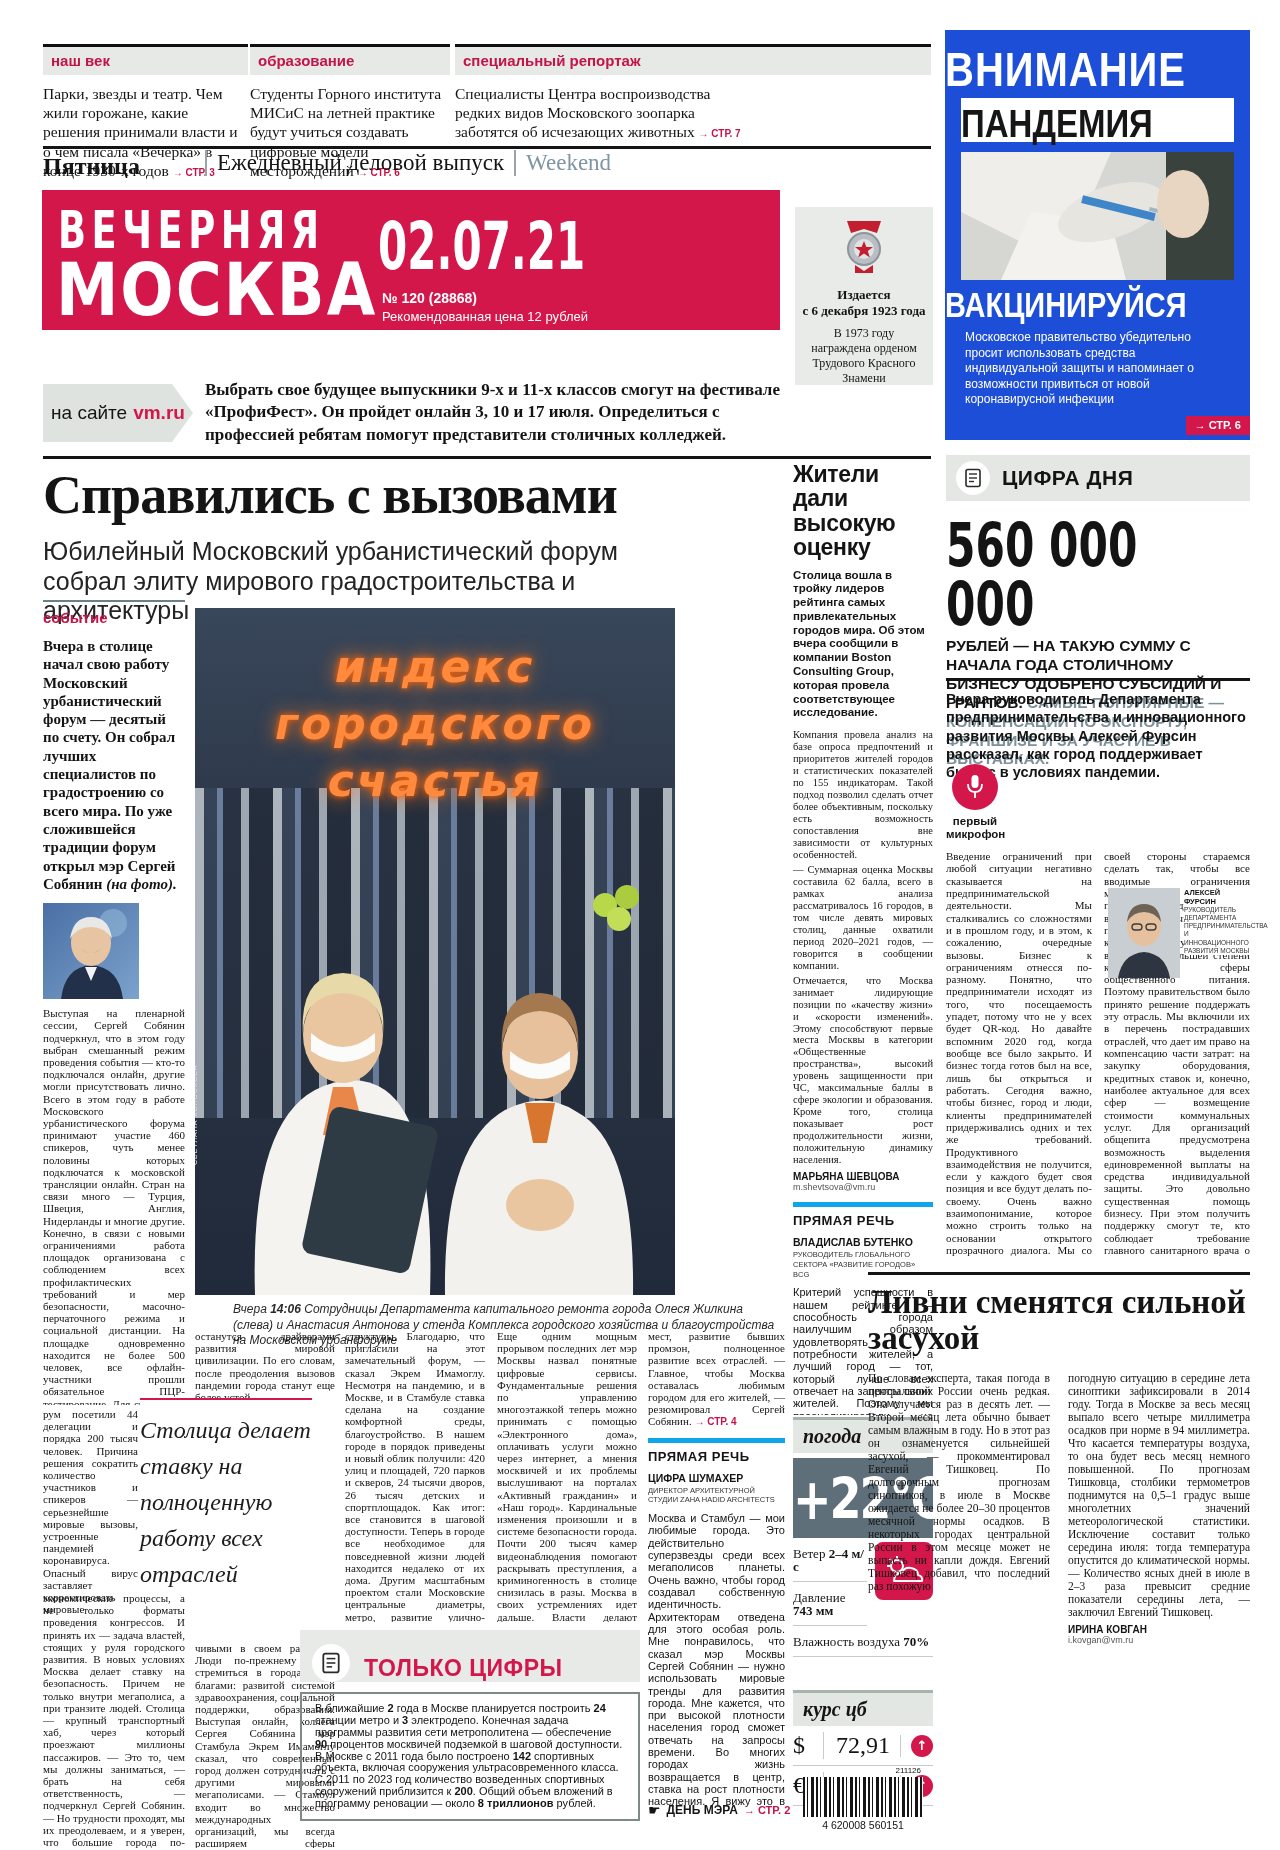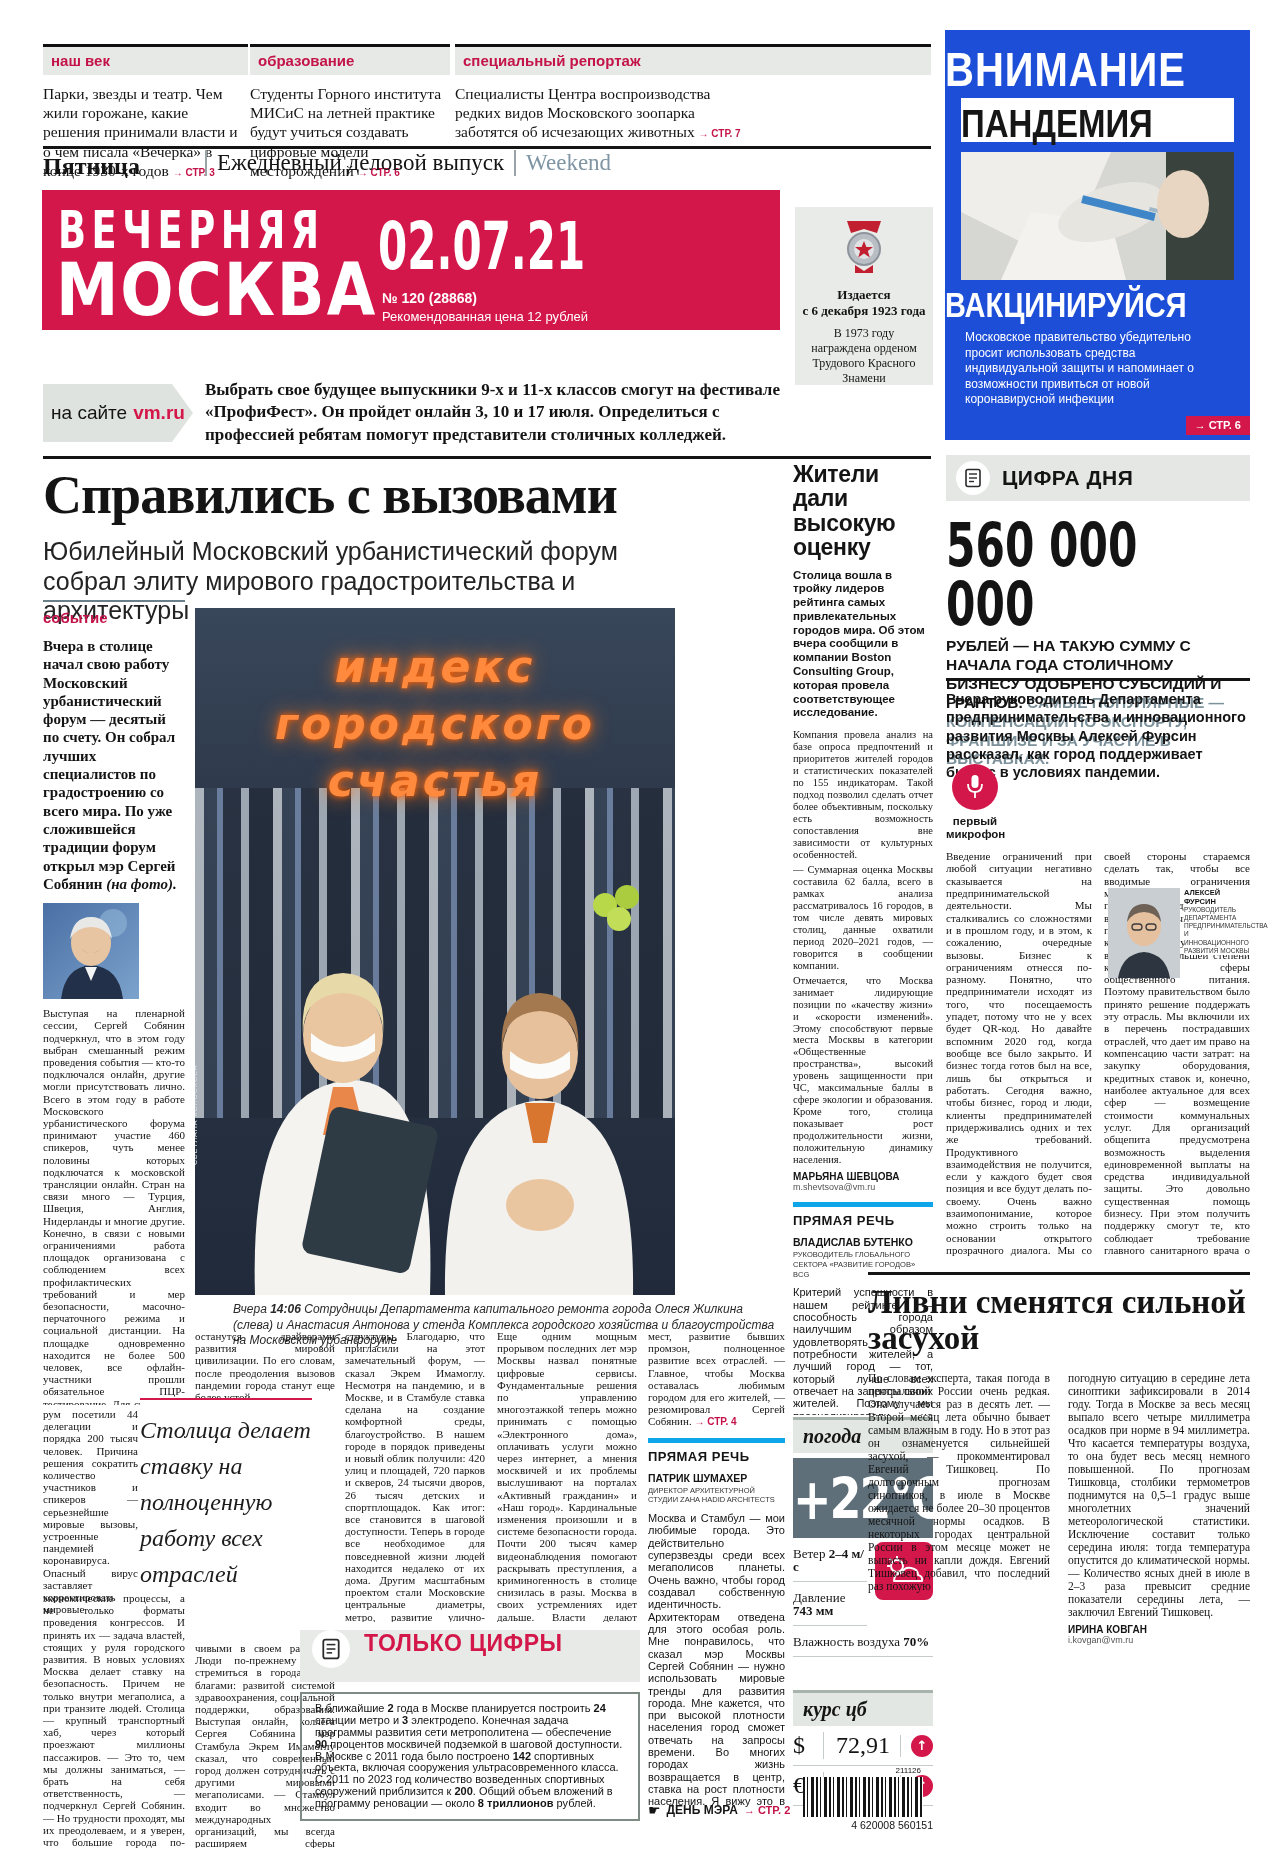--- a/index.html
+++ b/index.html
@@ -125,29 +125,29 @@
   .wicon{background:#d4174a;border-radius:8px;display:flex;align-items:center;justify-content:center;}
   .crow{display:flex;align-items:center;border-bottom:1px solid #c6ccc7;padding:6px 0;}
   .csym{width:30px;font-size:24px;}
   .cval{flex:1;border-left:1px solid #c6ccc7;padding-left:12px;font-size:24px;}
   .carr{border-left:1px solid #c6ccc7;padding-left:10px;}
   .arrc{width:22px;height:22px;border-radius:50%;background:#d4174a;color:#fff;display:flex;align-items:center;
         justify-content:center;font-family:"DejaVu Sans",sans-serif;font-weight:bold;font-size:13px;}
   .bc-small{text-align:right;font-family:"Liberation Sans",sans-serif;font-size:8px;padding-right:12px;}
   .bc-bars{height:40px;margin:2px 10px 0;
      background:repeating-linear-gradient(90deg,#151515 0 2px,#fff 2px 4px,#151515 4px 5px,#fff 5px 8px,#151515 8px 11px,#fff 11px 13px);}
-  .bc-num{text-align:right;font-family:"Liberation Sans",sans-serif;font-size:10.5px;margin-top:2px;}
+  .bc-num{text-align:center;font-family:"Liberation Sans",sans-serif;font-size:10.5px;margin-top:2px;}
 
   
   .d-head{font-weight:bold;font-size:33px;line-height:1.08;margin-top:10px;}
   .d-lead{font-family:"Liberation Sans",sans-serif;font-weight:bold;font-size:13px;line-height:1.3;margin-bottom:9px;}
   .d-body{font-size:11.5px;line-height:1.13;text-align:justify;}
 
   
-  .of-bar{background:#e7eae7;height:52px;display:flex;align-items:flex-start;gap:14px;padding-left:12px;}
+  .of-bar{background:#e7eae7;height:52px;display:flex;align-items:flex-end;gap:14px;padding-left:12px;}
   .of-bar .lbl{font-family:"Liberation Sans",sans-serif;font-weight:bold;font-size:23px;color:#d4174a;letter-spacing:.5px;}
   .of-box{border:2px solid #7e8a84;padding:9px 13px;font-family:"Liberation Sans",sans-serif;
           font-size:11px;line-height:1.08;}
   .of-box b{font-weight:bold;}
 
   .footnote{display:flex;align-items:center;gap:6px;font-family:"Liberation Sans",sans-serif;}
   .finger{font-family:"DejaVu Sans",sans-serif;font-size:14px;}
   .fn-l{font-weight:bold;font-size:12px;}
 </style>
 </head>
@@ -285,21 +285,21 @@
   <div class="abs body" style="left:195px;top:1330px;width:140px;">останутся драйверами развития мировой цивилизации. По его словам, после преодоления вызовов пандемии города станут еще более устой-</div>
   <div class="abs quote" style="left:140px;top:1398px;width:172px;">Столица делает ставку на полноценную работу всех отраслей</div>
   <div class="abs body" style="left:195px;top:1642px;width:140px;height:206px;overflow:hidden;">чивыми в своем развитии. Люди по-прежнему будут стремиться в города с их благами: развитой системой здравоохранения, социальной поддержки, образования. Выступая онлайн, коллега Сергея Собянина мэр Стамбула Экрем Имамоглу сказал, что современный город должен сотрудничать с другими мировыми мегаполисами. — Стамбул входит во множество международных организаций, мы всегда расширяем сферы сотрудничества. Мы настроены решительно для создания устойчивой и социальной инфра-</div>
   <div class="abs body" style="left:345px;top:1330px;width:140px;height:292px;overflow:hidden;">структуры. Благодарю, что пригласили на этот замечательный форум, — сказал Экрем Имамоглу. Несмотря на пандемию, и в Москве, и в Стамбуле ставка сделана на создание комфортной среды, благоустройство. В нашем городе в порядок приведены и новый облик получили: 420 улиц и площадей, 720 парков и скверов, 24 тысячи дворов, 26 тысяч детских и спортплощадок. Как итог: все становится в шаговой доступности. Теперь в городе все необходимое для повседневной жизни людей находится недалеко от их дома. Другим масштабным проектом стали Московские центральные диаметры, метро, развитие улично-дорожной сети.</div>
   <div class="abs body" style="left:497px;top:1330px;width:140px;height:292px;overflow:hidden;">Еще одним мощным прорывом последних лет мэр Москвы назвал понятные цифровые сервисы. Фундаментальные решения по управлению многоэтажкой теперь можно принимать с помощью «Электронного дома», оплачивать услуги можно через интернет, а мнения москвичей и их проблемы выслушивают на порталах «Активный гражданин» и «Наш город». Кардинальные изменения произошли и в системе безопасности города. Почти 200 тысяч камер видеонаблюдения помогают раскрывать преступления, а криминогенность в столице снизилась в разы. Москва в своих устремлениях идет дальше. Власти делают ставку на создание рабочих</div>
 
   <div class="abs" style="left:648px;top:1330px;width:137px;">
     <div class="body"><span>мест, развитие бывших промзон, полноценное развитие всех отраслей. — Главное, чтобы Москва оставалась любимым городом для его жителей, — резюмировал Сергей Собянин.</span> <span class="pgref">→ СТР. 4</span></div>
     <div style="margin-top:10px;">
       <div class="sp-label">ПРЯМАЯ РЕЧЬ</div>
-      <div class="sp-name">ПАТРИК ШУМАХЕР</div>
+      <div class="sp-name">ЦИФРА ШУМАХЕР</div>
       <div class="sp-role">ДИРЕКТОР АРХИТЕКТУРНОЙ СТУДИИ ZAHA HADID ARCHITECTS</div>
       <div class="sp-text" style="height:295px;overflow:hidden;">Москва и Стамбул — мои любимые города. Это действительно суперзвезды среди всех мегаполисов планеты. Очень важно, чтобы город создавал собственную идентичность. Архитекторам отведена для этого особая роль. Мне понравилось, что сказал мэр Москвы Сергей Собянин — нужно использовать мировые тренды для развития города. Мне кажется, что при высокой плотности населения город сможет отвечать на запросы времени. Во многих городах жизнь возвращается в центр, ставка на рост плотности населения. Я вижу это в Лондоне, Москве, Стамбуле.</div>
     </div>
   </div>
   <div class="abs footnote" style="left:648px;top:1802px;">
     <span class="finger">☛</span>
     <span class="fn-l">ДЕНЬ МЭРА</span>
     <span class="pgref" style="font-size:11px;">→ СТР. 2</span>
   </div>
 

